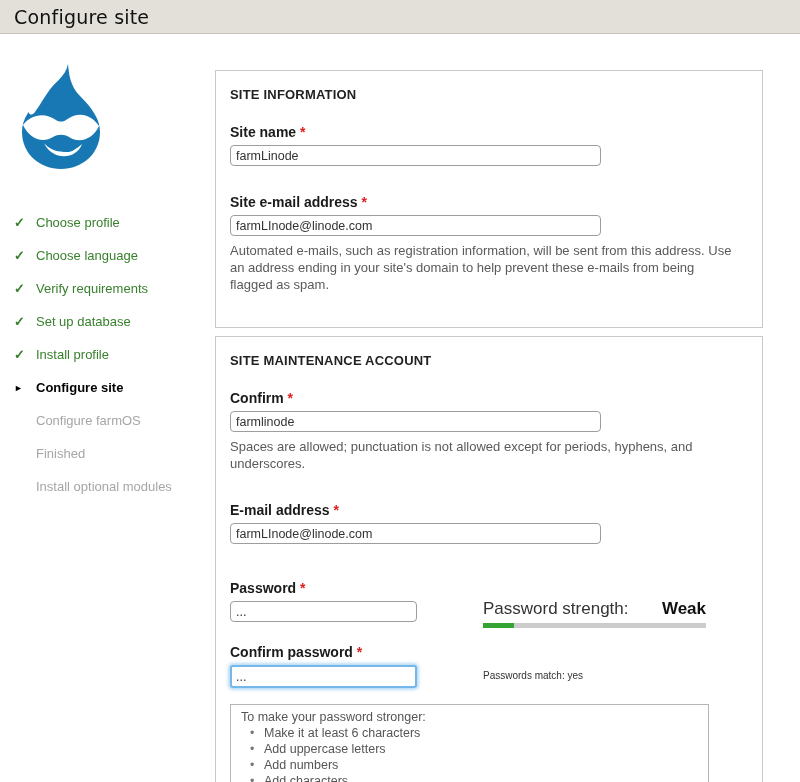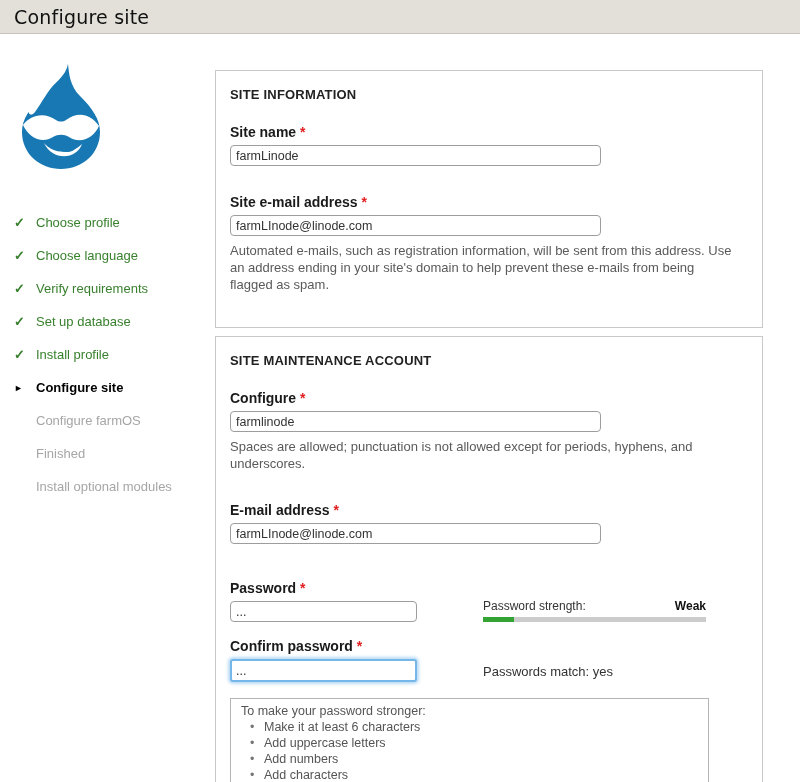--- a/index.html
+++ b/index.html
@@ -46,26 +46,26 @@
   .narrow { width:187px; }
   .form-item { margin-bottom:28px; }
   .form-item.last { margin-bottom:0; }
   .help { font-size:13px; color:var(--help-color,#5a5a5a); line-height:17px;
           margin-top:6px; max-width:505px; }
 
   
   .pw-grid  { display:flex; margin-bottom:16px; }
   .pw-left  { width:253px; flex:none; }
   .pw-right { width:223px; flex:none; }
-  .strength-row { display:flex; justify-content:space-between; font-size:12px;
+  .strength-row { display:flex; justify-content:space-between; font-size:17px;
                   color:#333; margin-top:19px; }
   .strength-value { font-weight:700; color:#111; }
   .strength-bar  { height:5px; background:var(--strength-track,#ccc); margin-top:4px; }
   .strength-fill { height:100%; background:var(--strength-fill,#33a333); width:0; }
-  .match-text { font-size:13px; color:#333; margin-top:26px; }
+  .match-text { font-size:10px; color:#333; margin-top:26px; }
   input.text.focused { border:2px solid var(--focus-blue,#74b7e8); border-radius:3px;
                        padding:1px 4px; height:23px;
                        box-shadow:0 0 3px 2px rgba(120,185,240,0.5); }
 
   
   .suggestions { border:1px solid #b5b5b5; width:479px; padding:4px 10px 6px;
                  font-size:12.5px; color:#555; line-height:16px; }
   .suggestions ul { list-style:none; }
   .suggestions li { padding-left:9px; }
   .bullet { display:inline-block; width:14px; color:#777; }
@@ -142,21 +142,21 @@
         <label><span>Site e-mail address</span> <span class="req">*</span></label>
         <input type="text" class="text wide" value="farmLInode@linode.com" style="">
         <div class="help">Automated e-mails, such as registration information, will be sent from this address. Use an address ending in your site's domain to help prevent these e-mails from being flagged as spam.</div>
       </div>
     </section>
 
     <section class="fieldset maintenance">
       <div class="legend">SITE MAINTENANCE ACCOUNT</div>
 
       <div class="form-item" style="margin-bottom:30px;">
-        <label><span>Configure</span> <span class="req">*</span></label>
+        <label><span>Confirm</span> <span class="req">*</span></label>
         <input type="text" class="text wide" value="farmlinode" style="">
         <div class="help">Spaces are allowed; punctuation is not allowed except for periods, hyphens, and underscores.</div>
       </div>
 
       <div class="form-item" style="margin-bottom:36px;">
         <label><span>E-mail address</span> <span class="req">*</span></label>
         <input type="text" class="text wide" value="farmLInode@linode.com" style="">
       </div>
 
       <div class="pw-grid">

